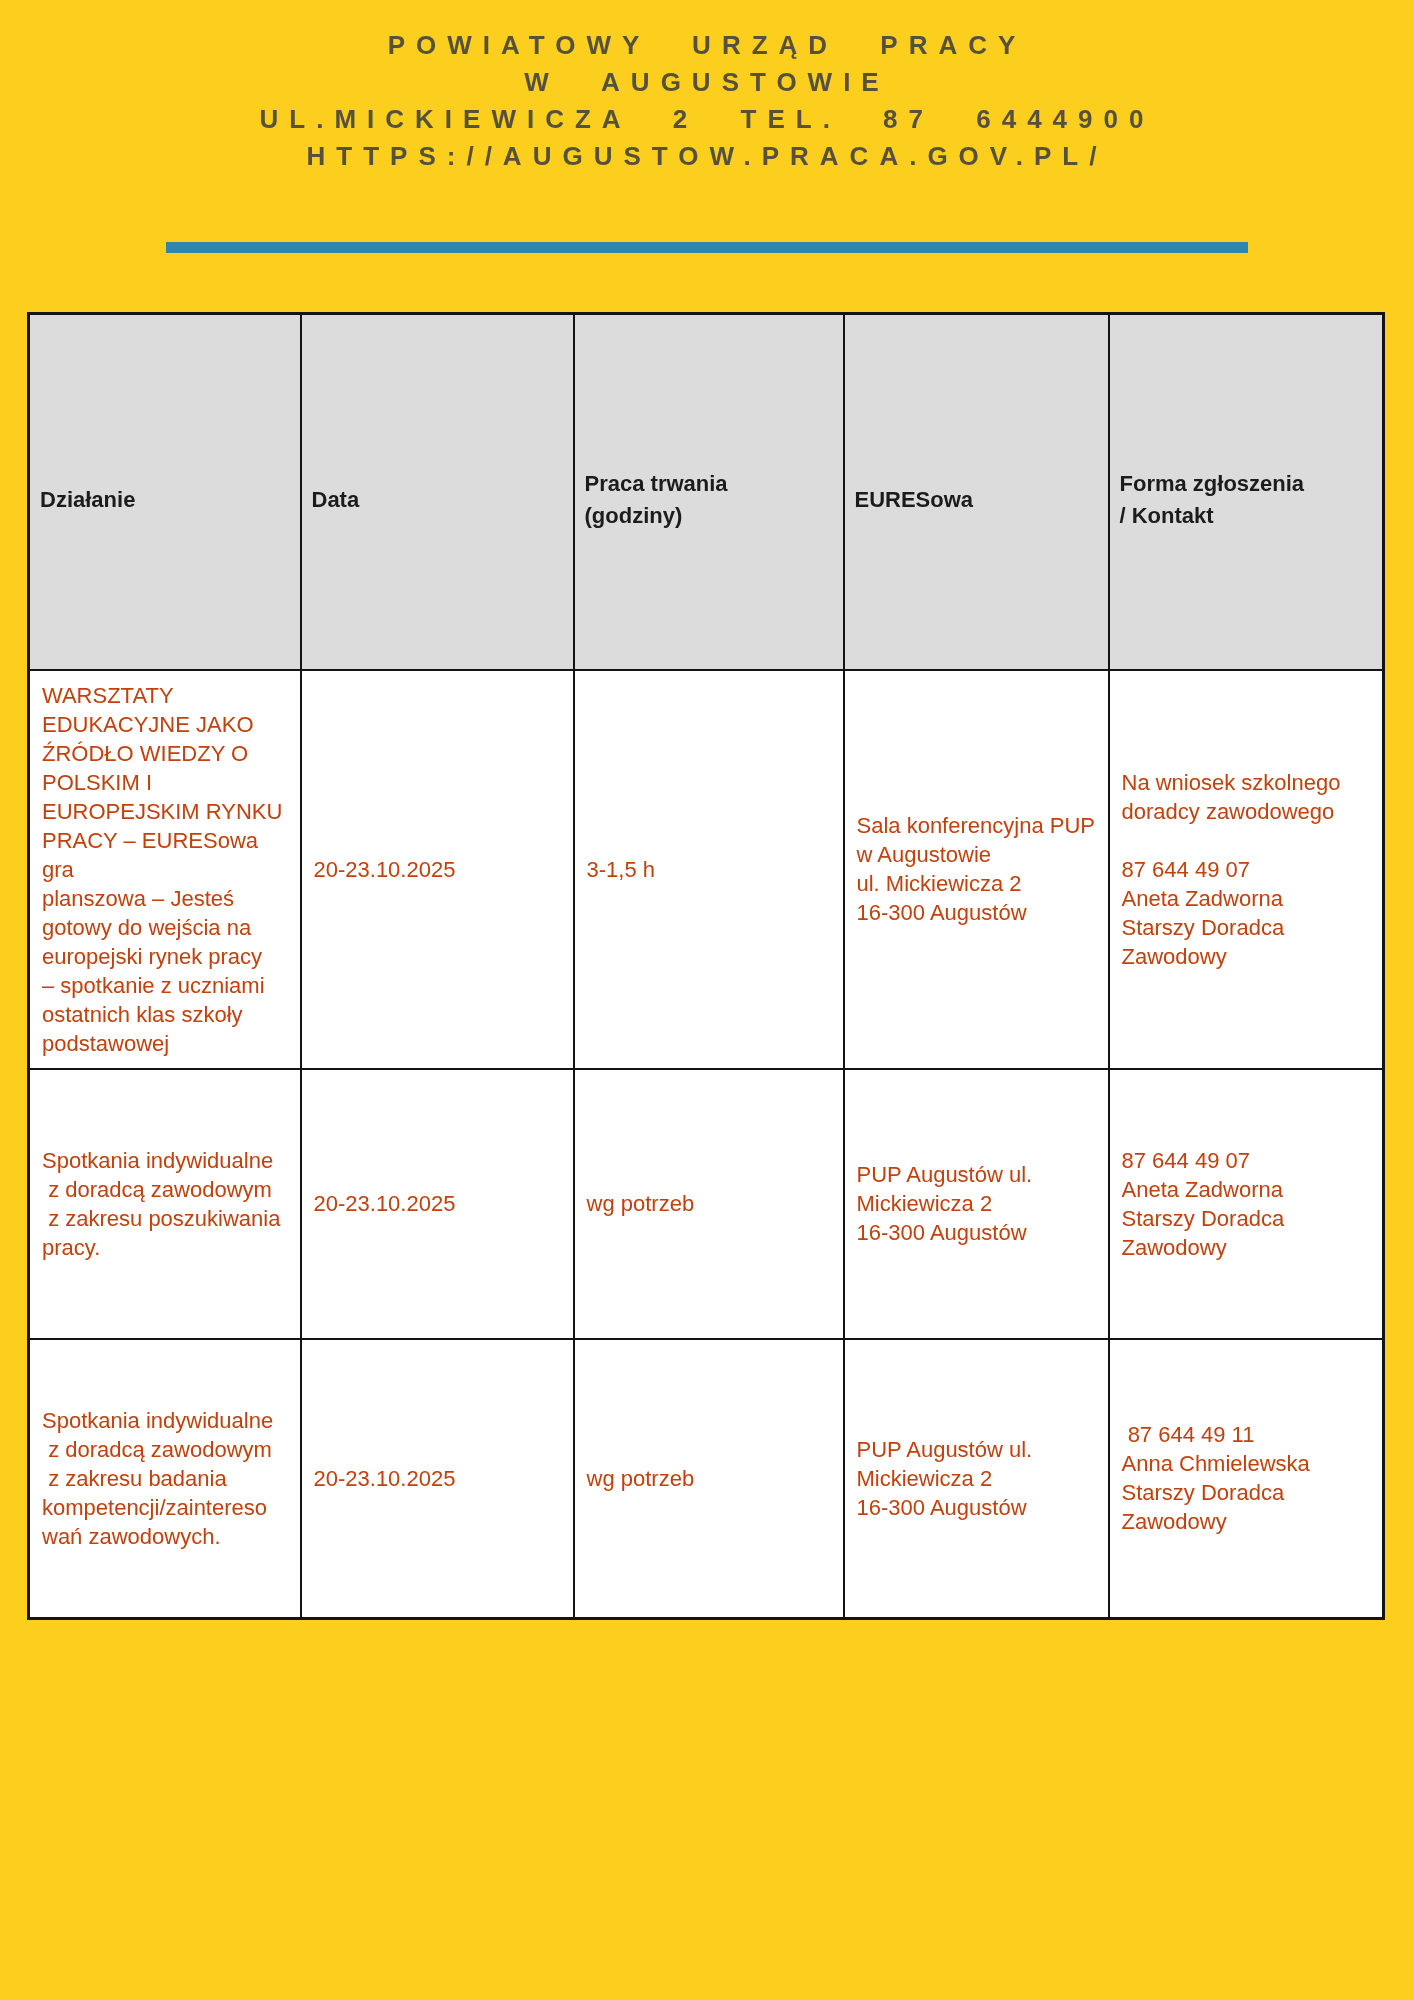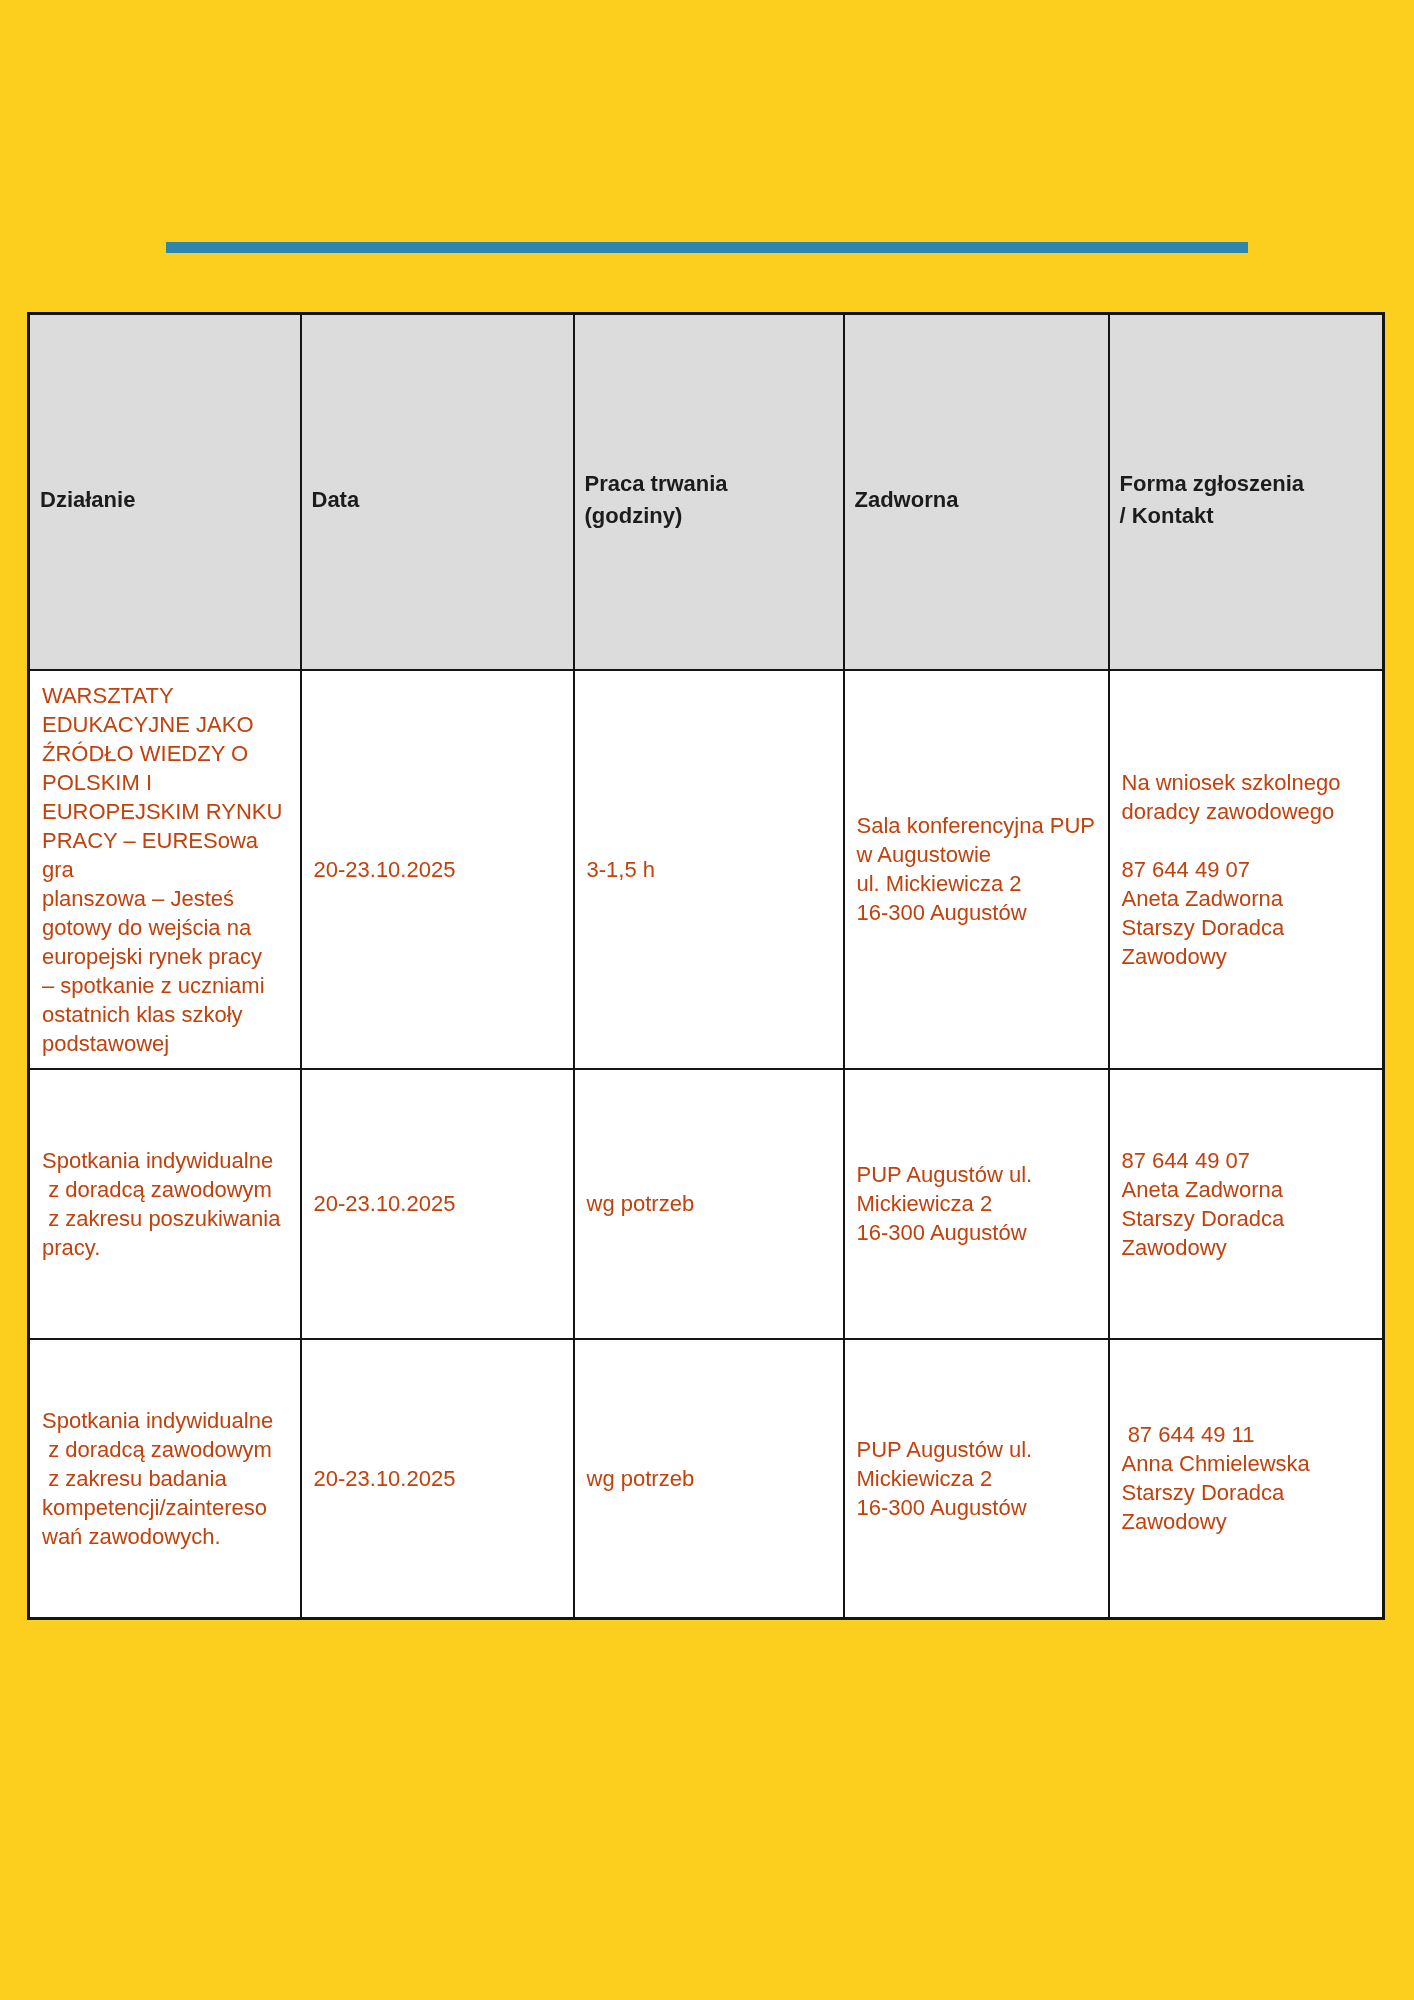--- a/index.html
+++ b/index.html
@@ -85,38 +85,44 @@
     padding: 6px 15px;
     line-height: 29px;
     white-space: nowrap;
   }
 </style>
 </head>
 <body>
 
 <div class="page">
 
+  <div class="top-header">
+    <div>POWIATOWY URZĄD PRACY</div>
+    <div>W AUGUSTOWIE</div>
+    <div>UL.MICKIEWICZA 2 TEL. 87 6444900</div>
+    <div>HTTPS://AUGUSTOW.PRACA.GOV.PL/</div>
+  </div>
 
   <div class="divider"></div>
 
   <table class="schedule">
     <colgroup>
       <col style="width:272px">
       <col style="width:273px">
       <col style="width:270px">
       <col style="width:265px">
       <col style="width:275px">
     </colgroup>
     <tbody>
       <tr class="r-head">
         <th>Działanie</th>
         <th>Data</th>
         <th>Praca trwania
 (godziny)</th>
-        <th>Zadworna</th>
+        <th>EURESowa</th>
         <th>Forma zgłoszenia
 / Kontakt</th>
       </tr>
 
       <tr class="r-0">
         <td>WARSZTATY
 EDUKACYJNE JAKO
 ŹRÓDŁO WIEDZY O
 POLSKIM I
 EUROPEJSKIM RYNKU

